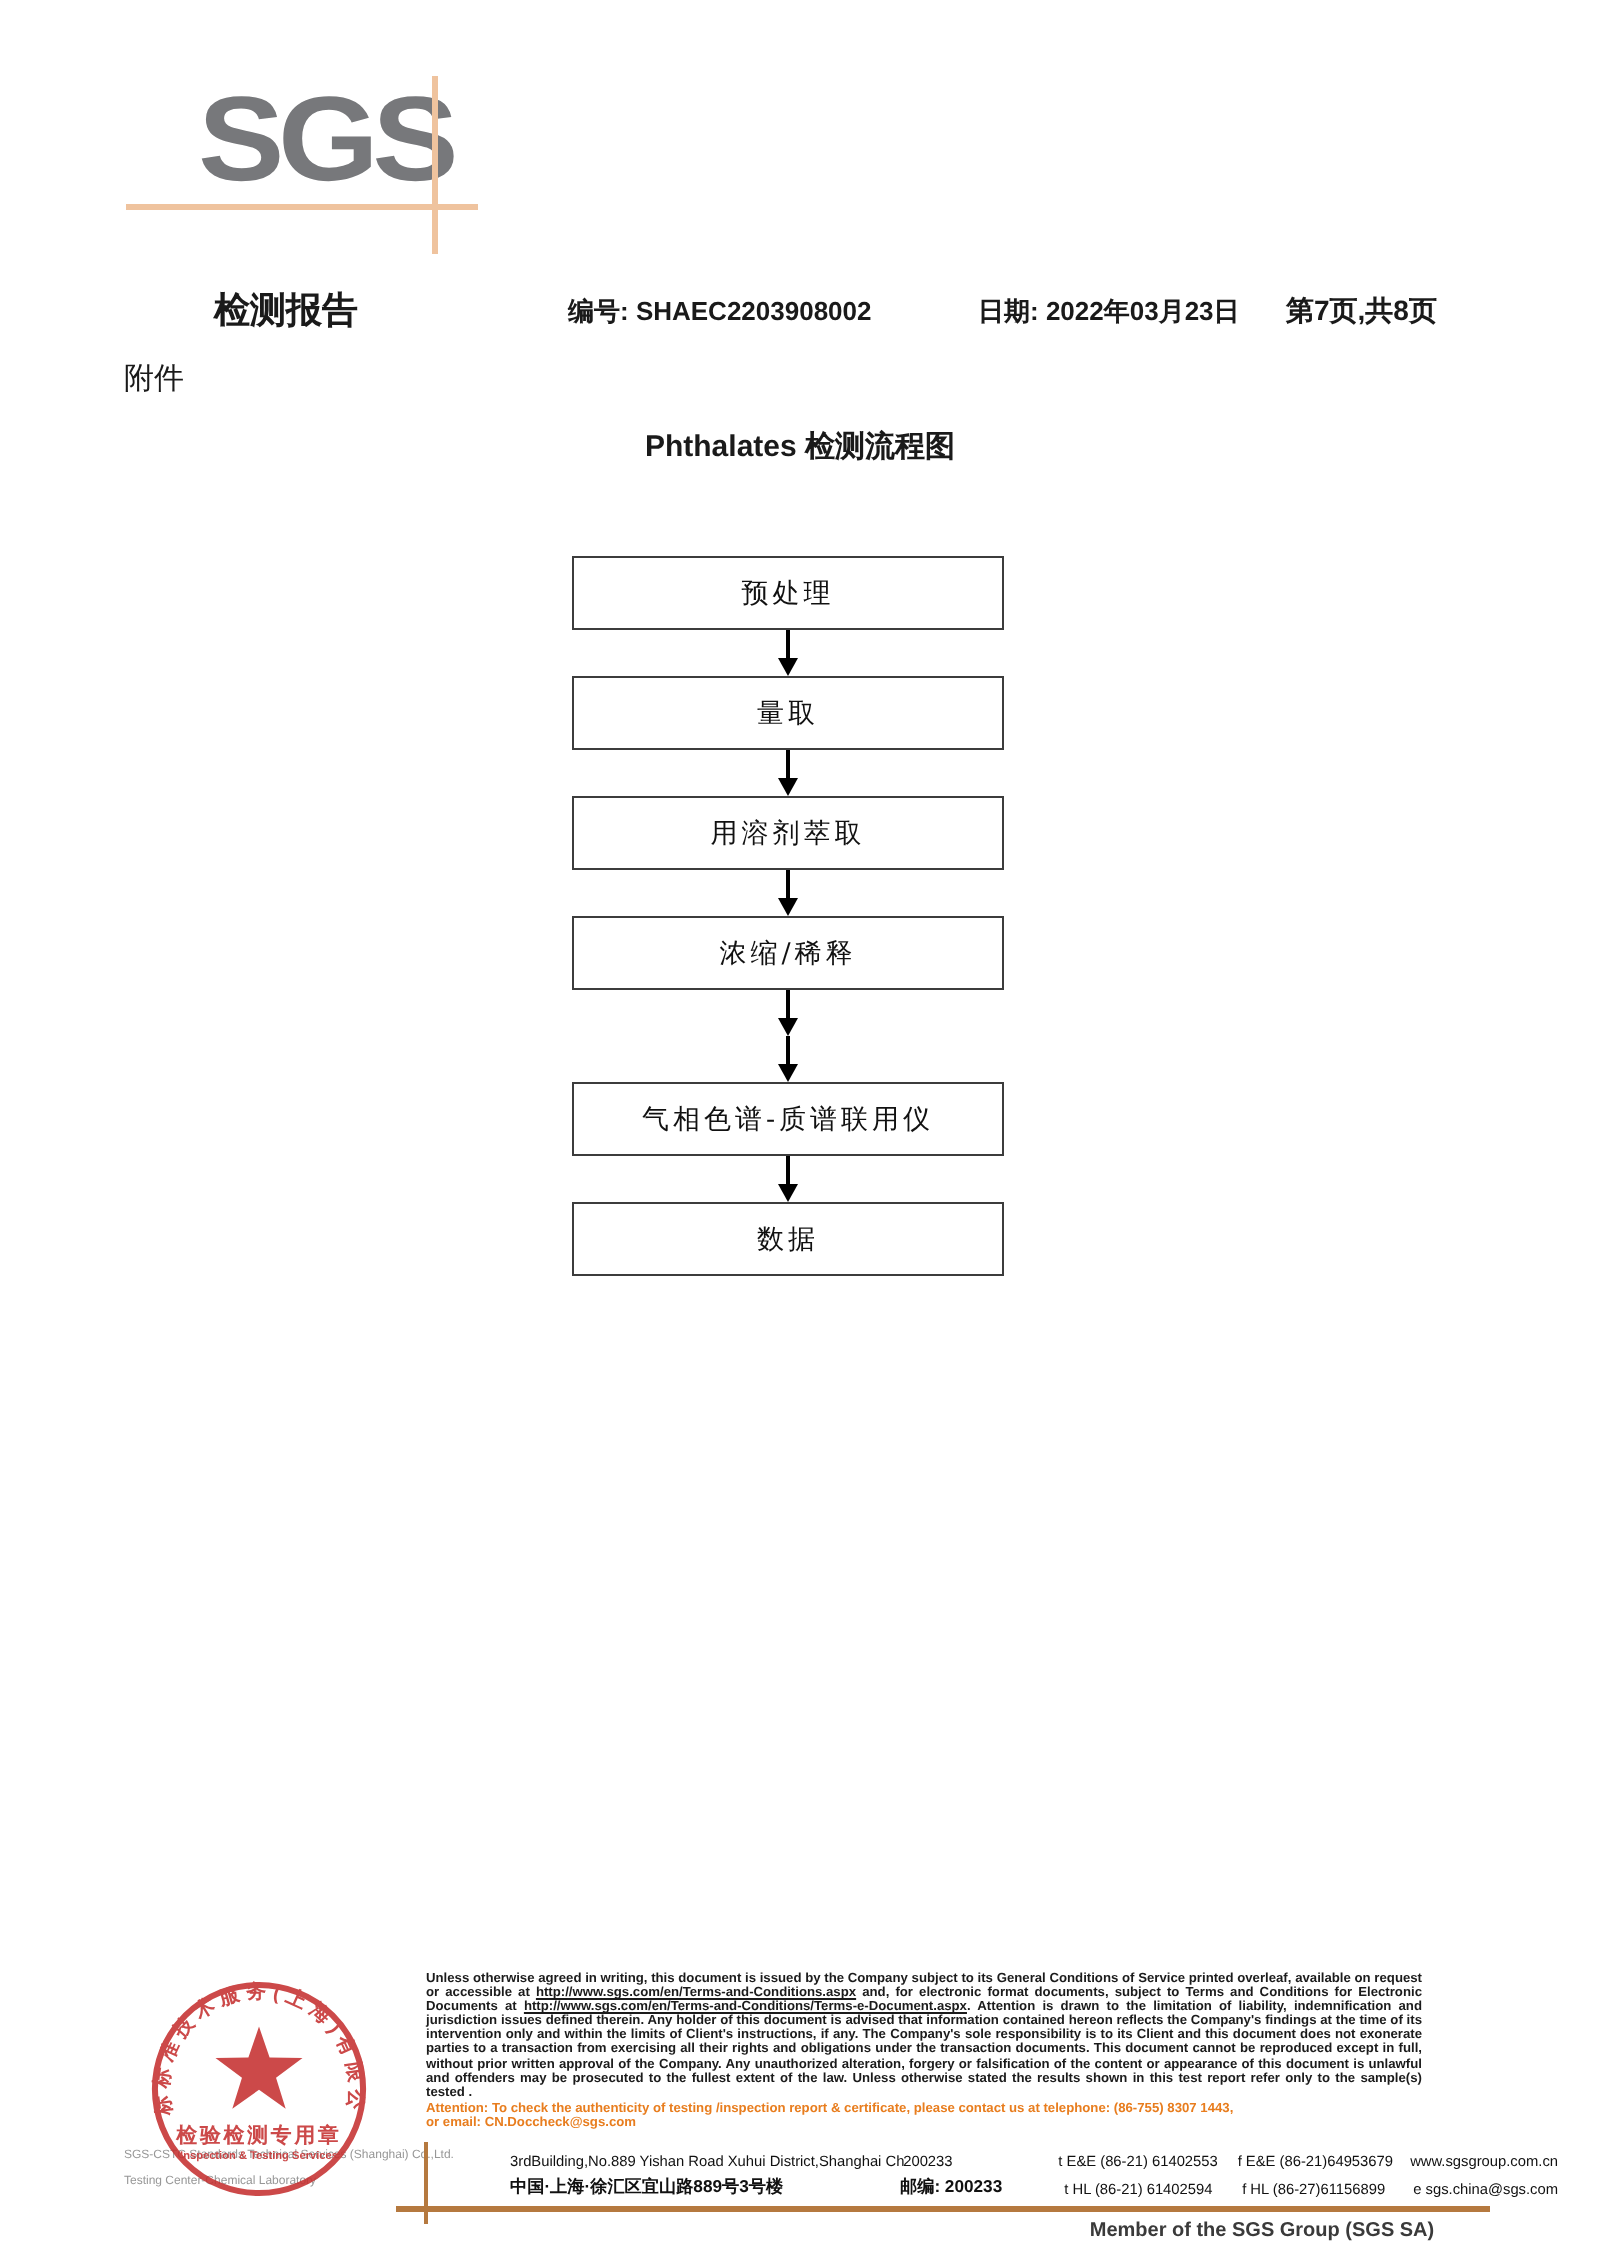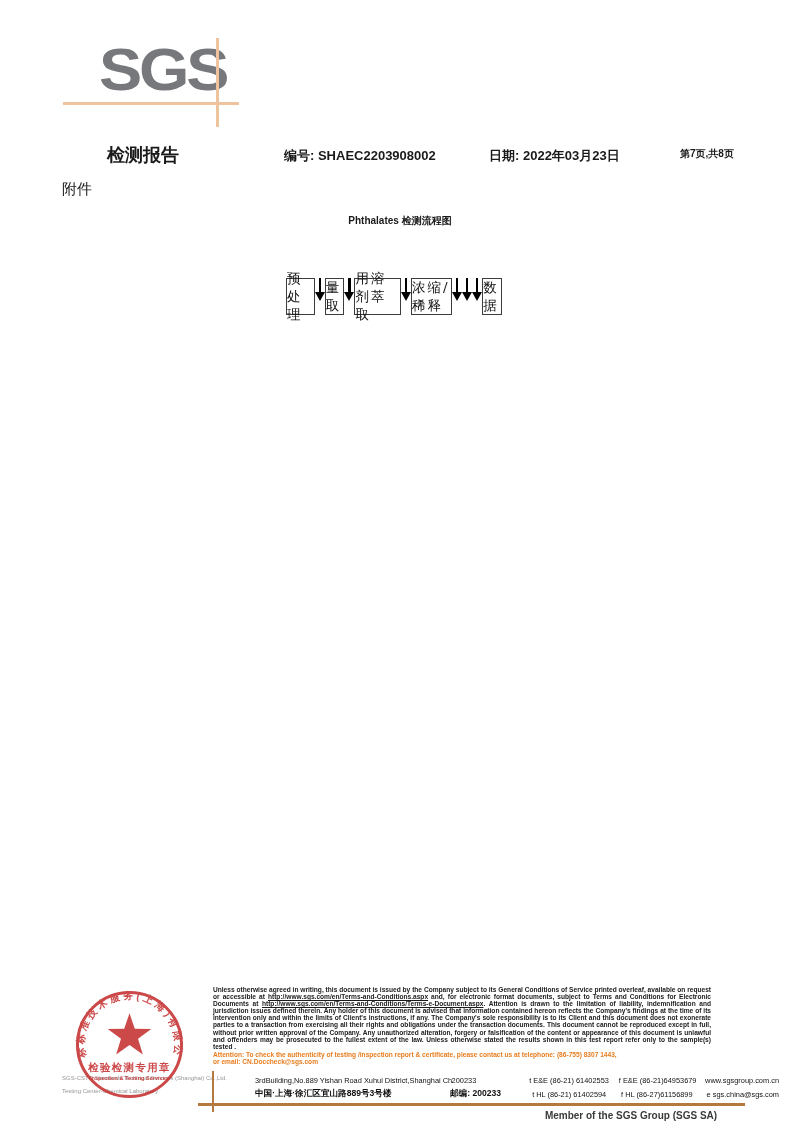--- a/index.html
+++ b/index.html
@@ -21,25 +21,25 @@
     font-size:60px;font-weight:900;letter-spacing:-3px;
     color:var(--logo-gray,#77787B);
     transform:scaleX(1.08);transform-origin:left top;line-height:1;
   }
   .logo-hline{position:absolute;left:63px;top:102px;width:176px;height:2.5px;background:var(--accent-peach,#EFC39E);}
   .logo-vline{position:absolute;left:216px;top:38px;width:2.5px;height:89px;background:var(--accent-peach,#EFC39E);}
   
   .report-title{position:absolute;left:62px;top:143px;font-size:18px;font-weight:bold;margin-left:45px;}
   .report-no{position:absolute;left:284px;top:147px;font-size:13px;font-weight:600;}
   .report-date{position:absolute;left:489px;top:147px;font-size:13px;font-weight:600;}
-  .page-info{position:absolute;left:680px;top:147px;font-size:10px;font-weight:600;text-align:center;}
+  .page-info{position:absolute;left:643px;top:147px;font-size:14px;font-weight:600;text-align:center;}
   .attachment{position:absolute;left:62px;top:180px;font-size:15px;font-weight:normal;}
   
-  .flow-title{position:absolute;left:0;top:214px;width:800px;text-align:center;font-size:10px;font-weight:bold;}
-  .flowchart{position:absolute;left:286px;top:278px;width:216px;display:flex;flex-direction:row;justify-content:space-between;}
+  .flow-title{position:absolute;left:0;top:214px;width:800px;text-align:center;font-size:15px;font-weight:bold;}
+  .flowchart{position:absolute;left:286px;top:278px;width:216px;display:flex;flex-direction:column;justify-content:space-between;}
   .flow-box{
     box-sizing:border-box;height:37px;border:1.2px solid #3c3c3c;
     display:flex;align-items:center;justify-content:center;
     font-family:"DejaVu Serif","Liberation Serif",serif;
     font-size:13.5px;letter-spacing:2px;color:#111;background:#fff;
   }
   .flow-arrow{height:23px;display:flex;flex-direction:column;align-items:center;}
   .flow-arrow .arrow-line{width:2.2px;flex:1;background:#000;}
   .flow-arrow .arrow-head{width:0;height:0;border-left:5.5px solid transparent;border-right:5.5px solid transparent;border-top:9px solid #000;}
   
@@ -102,20 +102,21 @@
       </div>
       <div class="flow-box">浓缩/稀释</div>
       <div class="flow-arrow">
         <span class="arrow-line"></span>
         <span class="arrow-head"></span>
       </div>
       <div class="flow-arrow">
         <span class="arrow-line"></span>
         <span class="arrow-head"></span>
       </div>
+      <div class="flow-box">气相色谱-质谱联用仪</div>
       <div class="flow-arrow">
         <span class="arrow-line"></span>
         <span class="arrow-head"></span>
       </div>
       <div class="flow-box">数据</div>
     </div>
 
   <div class="company-gray">
     <div>SGS-CSTC Standards Technical Services (Shanghai) Co.,Ltd.</div>
     <div>Testing Center-Chemical Laboratory</div>

